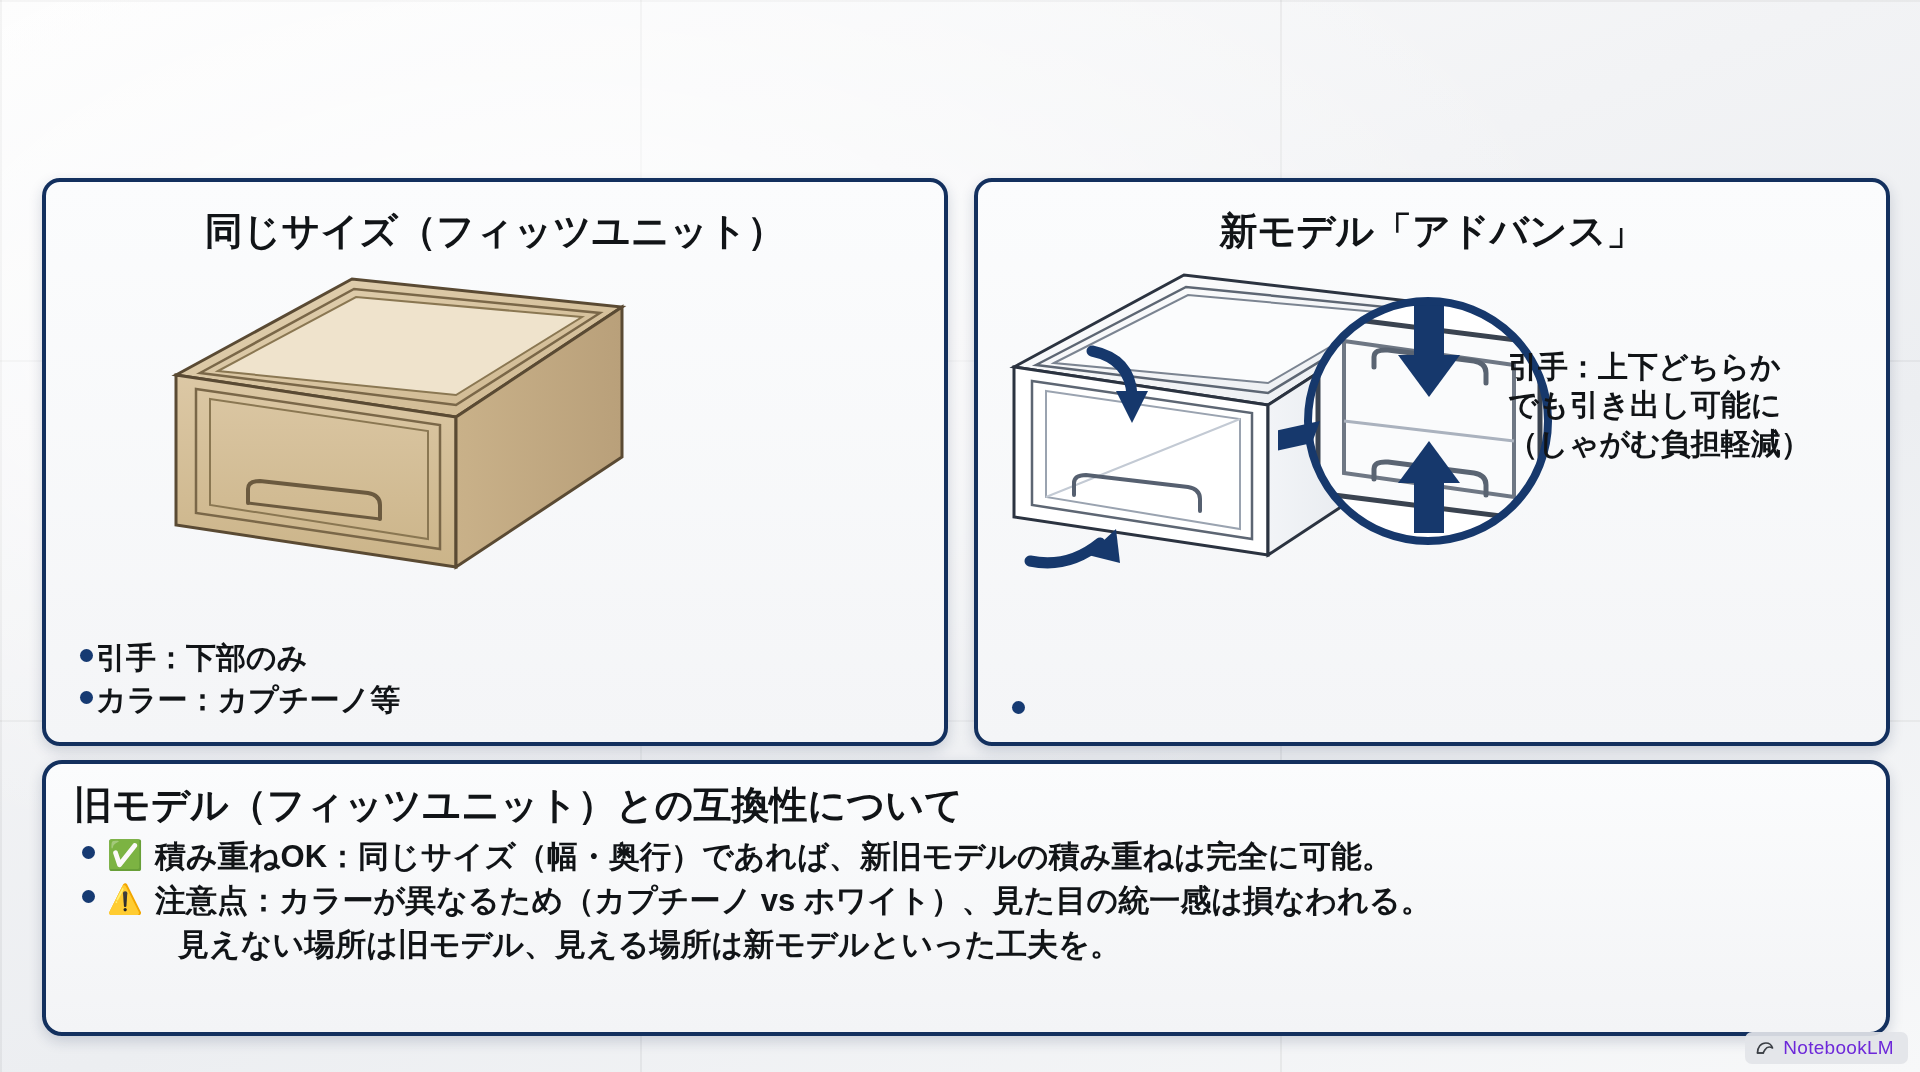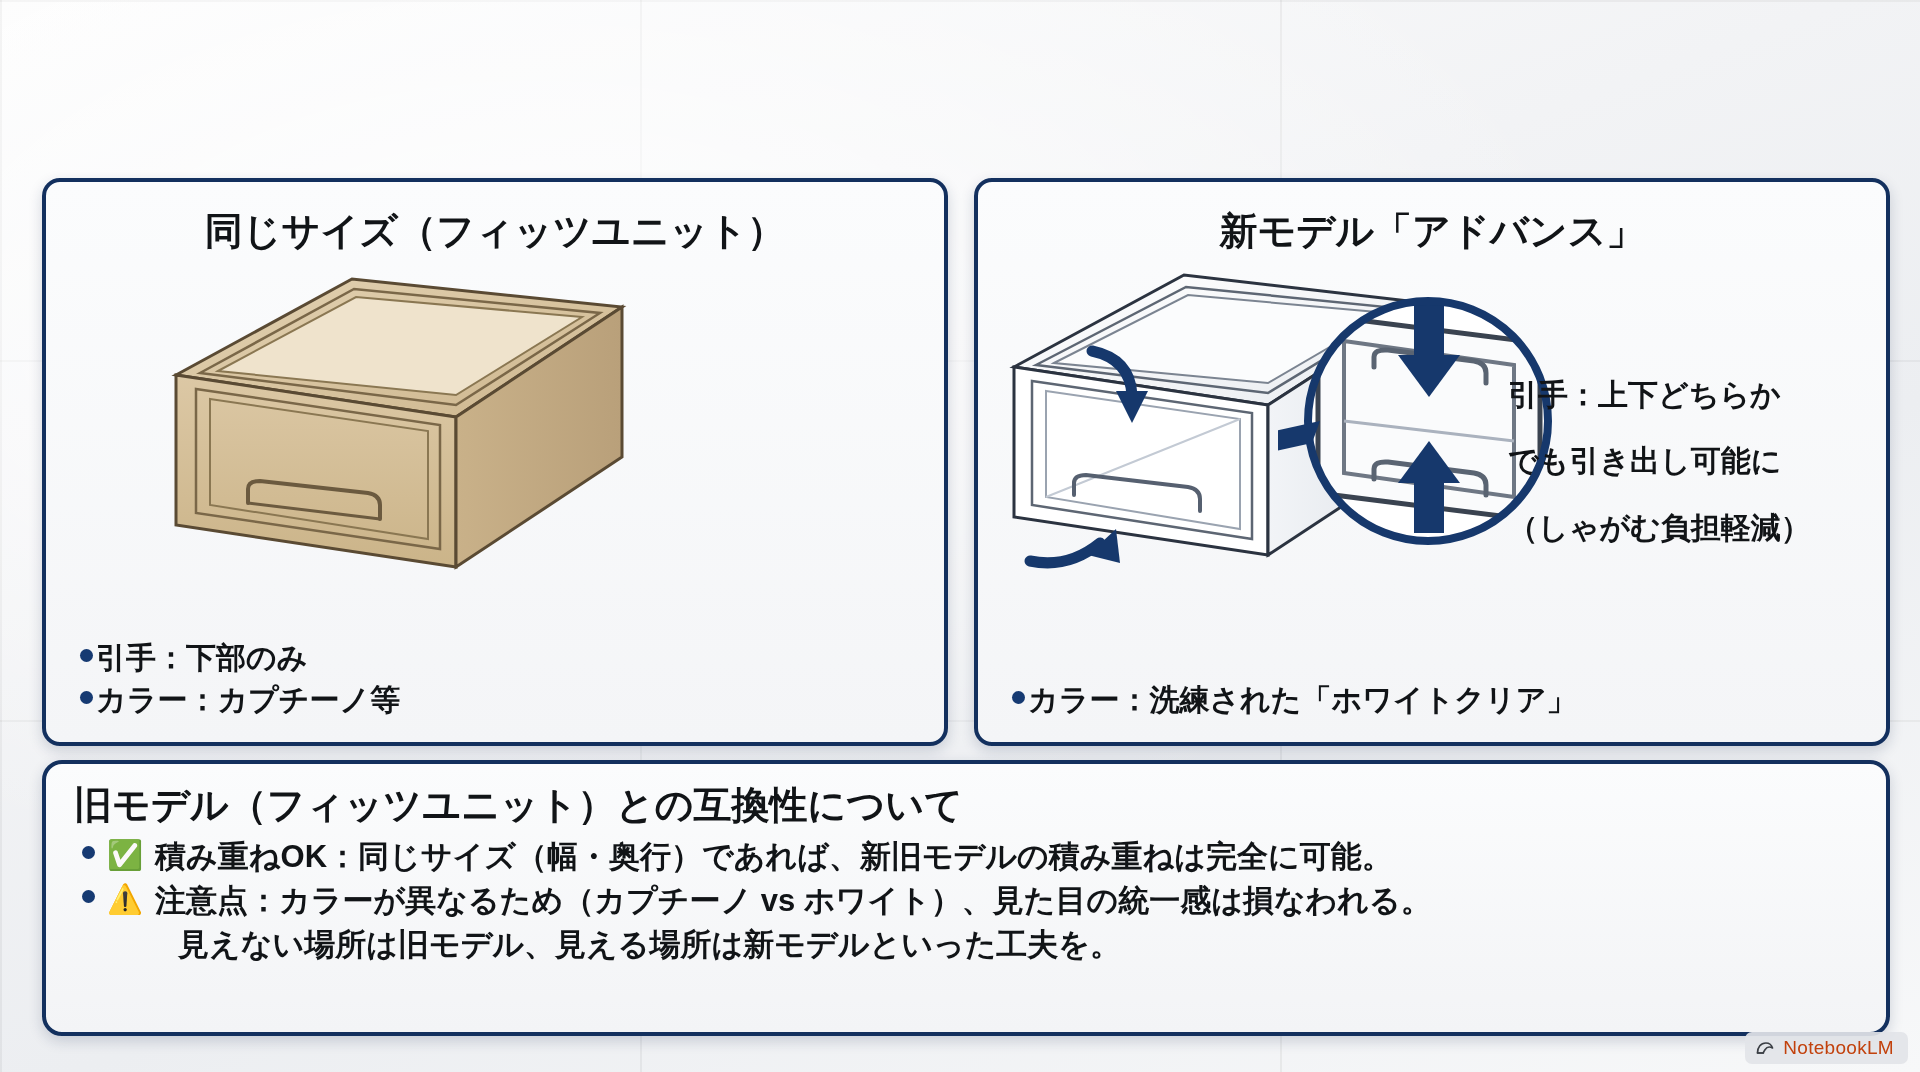--- a/index.html
+++ b/index.html
@@ -64,21 +64,21 @@
   .dot{
     flex:0 0 auto;width:13px;height:13px;border-radius:50%;
     background:#163a72;transform:translateY(-6px);
   }
 
   
   .callout{
     position:absolute;left:1508px;top:348px;width:360px;
     font-size:30px;font-weight:700;color:#111417;line-height:1.28;
   }
-  .callout div{white-space:nowrap;margin-top:28px;}
+  .callout div{white-space:nowrap;}
 
   
   .panel{
     position:absolute;left:42px;top:760px;width:1840px;height:268px;
     background:linear-gradient(180deg,#fbfcfd 0%,#f3f4f6 100%);
     border:4px solid #13305e;border-radius:20px;
     box-shadow:0 5px 14px rgba(20,40,80,.18);
   }
   .panel-title{
     font-size:38px;font-weight:700;color:#111417;
@@ -95,21 +95,21 @@
     font-size:31px;font-weight:700;color:#111417;
     margin-left:96px;line-height:1.42;
   }
 
   
   .watermark{
     position:absolute;right:12px;bottom:8px;
     display:flex;align-items:center;gap:8px;
     background:rgba(226,228,232,.92);
     padding:5px 14px 5px 10px;border-radius:7px;
-    font-size:19px;color:#c2410c;letter-spacing:.3px;
+    font-size:19px;color:#6d28d9;letter-spacing:.3px;
   }
 </style>
 </head>
 <body>
 
 <div id="backdrop"></div>
 
 <div id="stage">
 
 
@@ -230,21 +230,20 @@
         </g>
         <circle cx="150" cy="150" r="120" fill="none" stroke="#16386c" stroke-width="8"></circle>
 
         <polygon points="42,150 34,172 -120,206 -120,186" fill="#16386c"></polygon>
       </svg>
     </div>
 
     <div class="bullets">
       <div class="bullet">
         <span class="dot"></span>
-        <span>カラー：洗練された「ホワイトクリア」</span>
       </div>
     </div>
   </div>
 
   <div class="callout">
     <div>引手：上下どちらか</div>
     <div>でも引き出し可能に</div>
     <div>（しゃがむ負担軽減）</div>
   </div>
 

